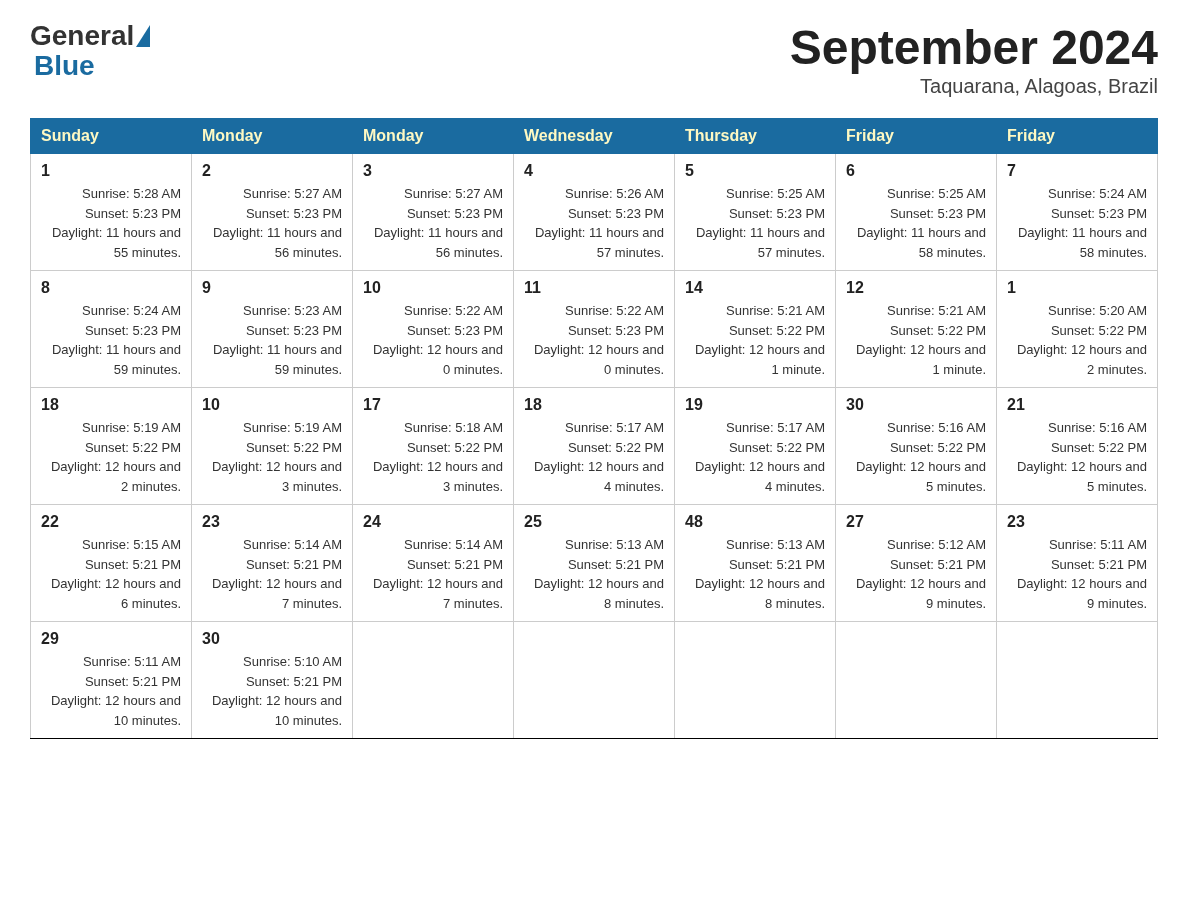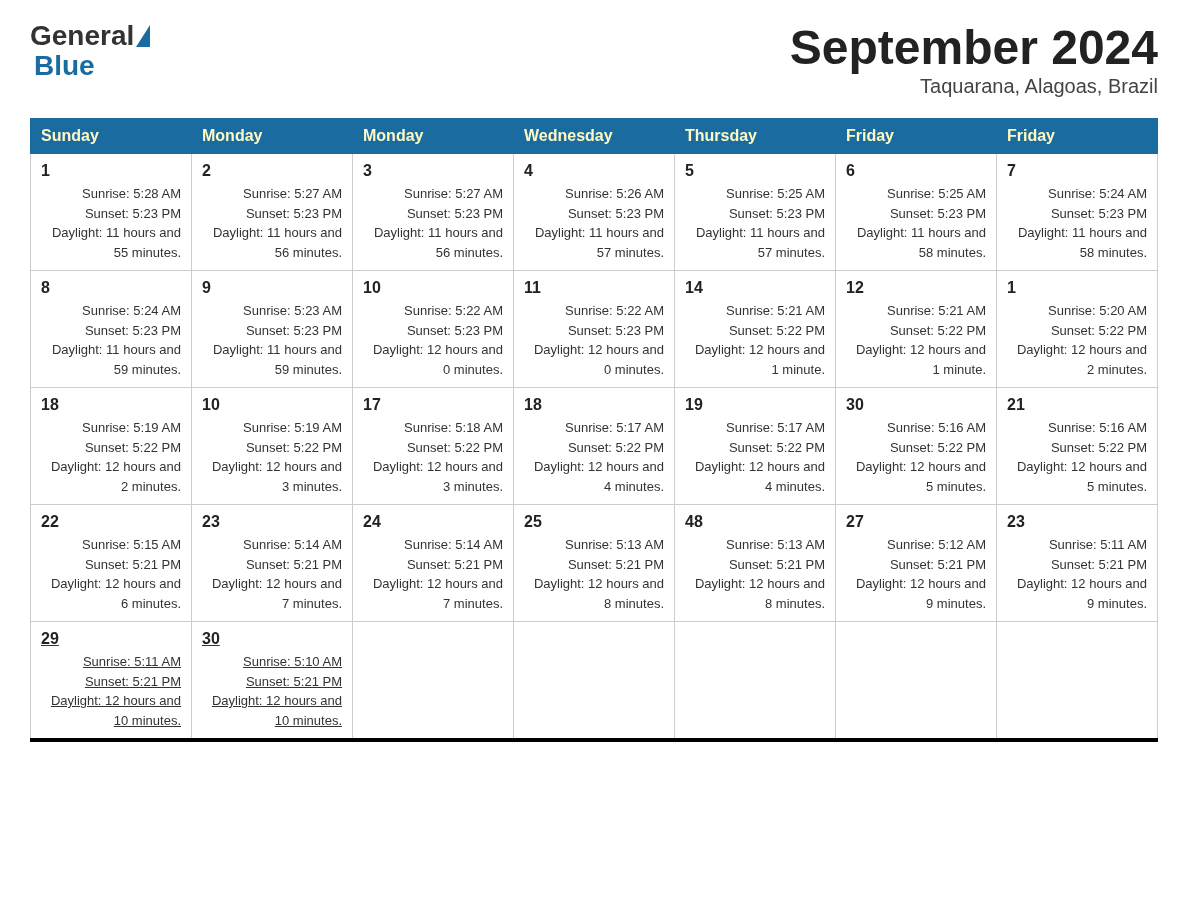--- a/index.html
+++ b/index.html
@@ -82,22 +82,21 @@
       line-height: 1.5;
       text-align: right;
     }
     .empty-cell {
       background: #fff;
     }
     .week-row td {
       background: #fff;
     }
     .week-row:last-child td {
-      border-bottom: 4px solid #000000;
-      text-decoration: underline;
+      border-bottom: 1px solid #000000;
     }
     
     .week-row td {
       border-top: 2px solid #1a6ba0;
     }
   </style>
 </head>
 <body>
 
 <div class="page">

